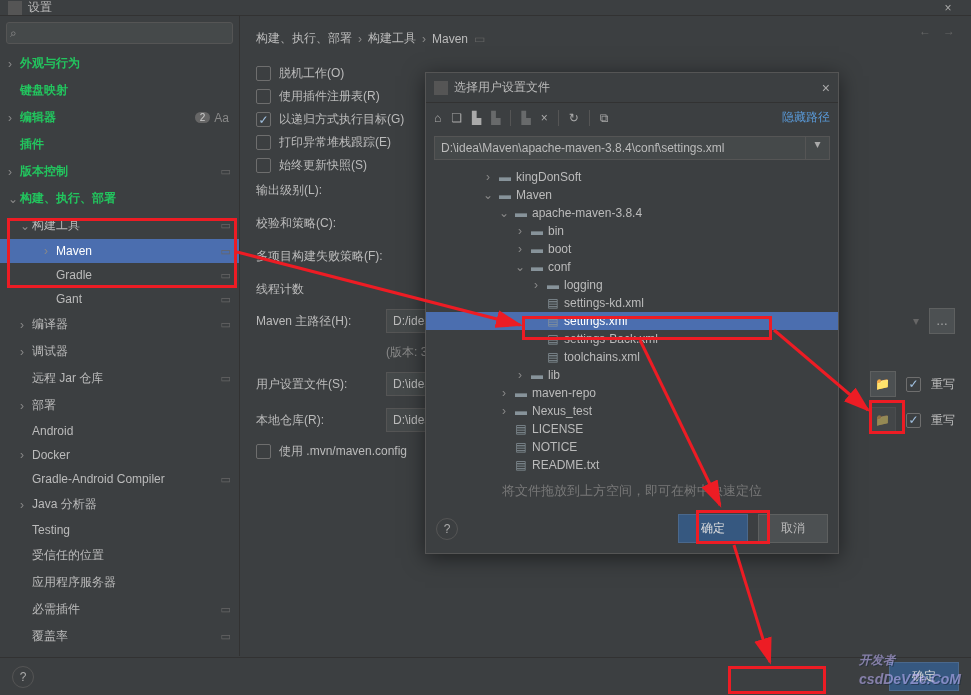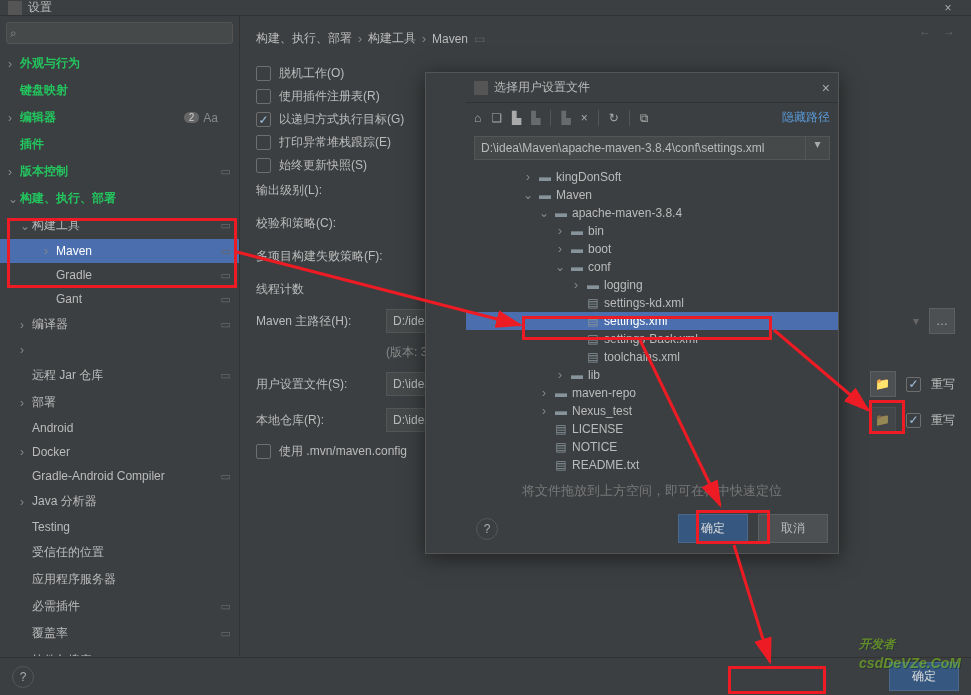--- a/index.html
+++ b/index.html
@@ -12,40 +12,40 @@
 .sidebar { width: 240px; background: #3c3f41; border-right: 1px solid #323232; display: flex; flex-direction: column; }
 .search { padding: 6px; }
 .search input { width: 100%; background: #45494a; border: 1px solid #555; color: #bbb; padding: 3px 6px 3px 22px; border-radius: 3px; }
 .search-wrap { position: relative; }
 .search-wrap .sicon { position: absolute; left: 10px; top: 10px; color: #888; }
 .tree { flex: 1; overflow: auto; }
 .tree-item { display: flex; align-items: center; padding: 5px 8px; cursor: pointer; }
 .tree-item .chev { width: 12px; color: #888; }
 .tree-item .lbl { flex: 1; }
 .tree-item .badge { background: #666; border-radius: 8px; padding: 0 5px; font-size: 10px; color: #ccc; margin-right: 4px; }
-.tree-item .aa { color: #888; margin-right: 13px; }
+.tree-item .aa { color: #888; margin-right: 2px; }
 .tree-item .proj { color: #666; font-size: 11px; }
 .tree-item.depth-1 { padding-left: 20px; }
 .tree-item.depth-2 { padding-left: 44px; }
 .tree-item.selected { background: #4b6eaf; color: #fff; }
 .tree-item.bold > .lbl { font-weight: bold; color: #22c55e; }
 .content { flex: 1; padding: 8px 16px; position: relative; }
 .breadcrumb { display: flex; align-items: center; gap: 6px; padding: 6px 0 12px; color: #bbb; }
 .breadcrumb .sep { color: #888; }
 .breadcrumb .proj { color: #666; }
 .form-row { display: flex; align-items: center; margin: 6px 0; gap: 8px; }
 .checkbox { width: 15px; height: 15px; border: 1px solid #6e6e6e; border-radius: 2px; display: inline-flex; align-items: center; justify-content: center; color: #a0c0e0; }
 .section-label { color: #bbb; margin-top: 8px; }
 .field-row { display: flex; align-items: center; margin: 10px 0; gap: 10px; }
 .field-row .flabel { width: 120px; }
 .field-row input[type=text] { flex: 1; background: #45494a; border: 1px solid #555; color: #bbb; padding: 4px 6px; }
 .icon-btn { width: 26px; height: 26px; background: #4c5052; border: 1px solid #5e6060; display: flex; align-items: center; justify-content: center; color: #aaa; cursor: pointer; }
 .icon-btn.disabled { opacity: 0.45; }
 .nav-arrows { position: absolute; right: 16px; top: 8px; display: flex; gap: 12px; color: #666; }
-.dialog { position: absolute; left: 425px; top: 72px; width: 414px; background: #3c3f41; border: 1px solid #555; box-shadow: 0 4px 20px rgba(0,0,0,0.5); z-index: 10; padding-left: 40px; }
+.dialog { position: absolute; left: 425px; top: 72px; width: 414px; background: #3c3f41; border: 1px solid #555; box-shadow: 0 4px 20px rgba(0,0,0,0.5); z-index: 10; }
 .dlg-title { display: flex; align-items: center; padding: 6px 8px; background: #3c3f41; border-bottom: 1px solid #323232; }
 .dlg-title .dicon { width: 14px; height: 14px; background: #555; margin-right: 6px; }
 .dlg-title .x { margin-left: auto; color: #aaa; font-size: 14px; cursor: pointer; }
 .dlg-toolbar { display: flex; align-items: center; padding: 6px 8px; gap: 10px; }
 .dlg-toolbar .tbico { color: #aaa; cursor: pointer; }
 .dlg-toolbar .divider { width: 1px; height: 16px; background: #555; }
 .dlg-toolbar .hide-path { margin-left: auto; color: #5998d6; cursor: pointer; }
 .dlg-path { padding: 4px 8px; }
 .dlg-path .pathbox { display: flex; }
 .dlg-path input { flex: 1; background: #45494a; border: 1px solid #555; color: #bbb; padding: 4px 6px; }
@@ -62,21 +62,21 @@
 .folder-ico { color: #87939a; }
 .file-ico { color: #87939a; }
 .dlg-hint { text-align: center; color: #777; font-size: 13px; padding: 4px; }
 .dlg-buttons { display: flex; justify-content: flex-end; gap: 10px; padding: 10px; align-items: center; }
 .dlg-buttons .help { margin-right: auto; width: 22px; height: 22px; border: 1px solid #555; border-radius: 50%; text-align: center; line-height: 20px; color: #aaa; cursor: pointer; }
 .btn { padding: 5px 22px; background: #4c5052; border: 1px solid #5e6060; color: #bbb; cursor: pointer; }
 .btn.primary { background: #365880; border-color: #4a688c; color: #ddd; }
 .bottom-bar { position: absolute; bottom: 0; left: 0; right: 0; height: 38px; border-top: 1px solid #323232; display: flex; align-items: center; padding: 0 12px; gap: 10px; background: #3c3f41; }
 .bottom-bar .help { width: 22px; height: 22px; border: 1px solid #555; border-radius: 50%; text-align: center; line-height: 20px; color: #aaa; cursor: pointer; }
 .bottom-bar .spacer { flex: 1; }
-.watermark { position: absolute; right: 10px; bottom: 24px; color: #84cc16; font-size: 26px; font-weight: bold; font-style: italic; opacity: 0.55; pointer-events: none; text-shadow: 1px 1px 0 #1a2a3a; }
+.watermark { position: absolute; right: 10px; bottom: 8px; color: #c4b5fd; font-size: 26px; font-weight: bold; font-style: italic; opacity: 0.55; pointer-events: none; text-shadow: 1px 1px 0 #1a2a3a; }
 .watermark .sub { font-size: 14px; display: block; text-align: right; }
 svg.annotation { position: absolute; left: 0; top: 0; pointer-events: none; z-index: 20; }
 .red-rect { position: absolute; border: 3px solid #ed1c24; pointer-events: none; z-index: 21; }
 </style>
 </head>
 <body>
 
 <div class="titlebar">
   <span class="icon"></span>
   <span>设置</span>
@@ -139,20 +139,21 @@
           <span class="lbl">Gant</span>
           <span class="proj">▭</span>
         </div>
         <div class="tree-item depth-1">
           <span class="chev">›</span>
           <span class="lbl">编译器</span>
           <span class="proj">▭</span>
         </div>
         <div class="tree-item depth-1">
           <span class="chev">›</span>
+          <span class="lbl">调试器</span>
         </div>
         <div class="tree-item depth-1">
           <span class="chev"></span>
           <span class="lbl">远程 Jar 仓库</span>
           <span class="proj">▭</span>
         </div>
         <div class="tree-item depth-1">
           <span class="chev">›</span>
           <span class="lbl">部署</span>
         </div>

